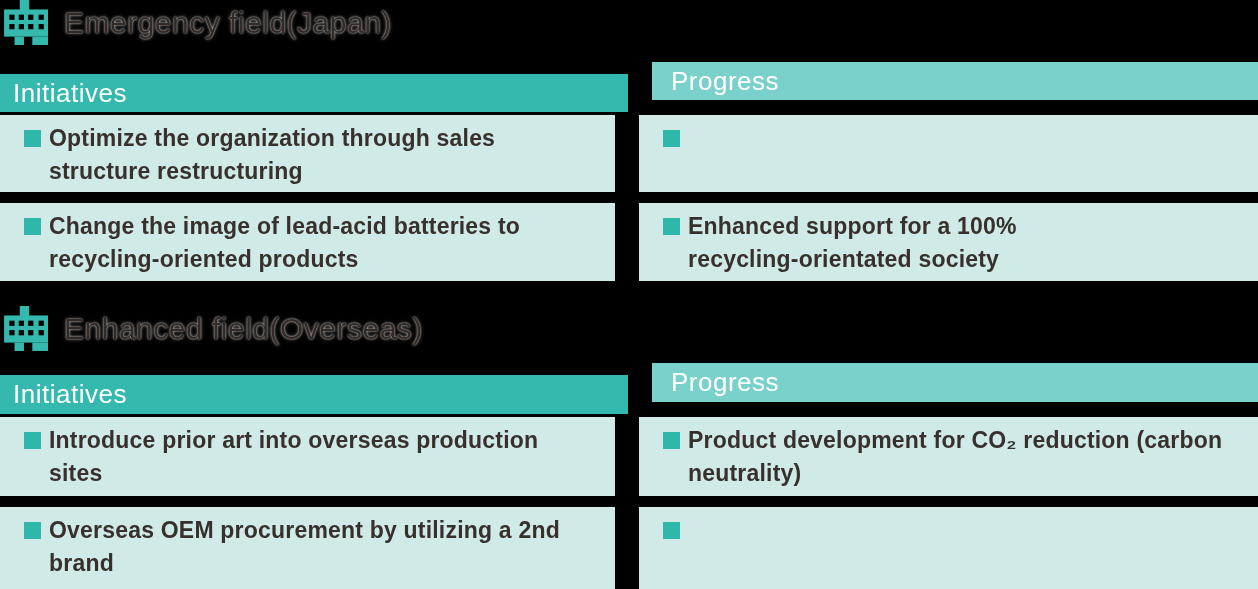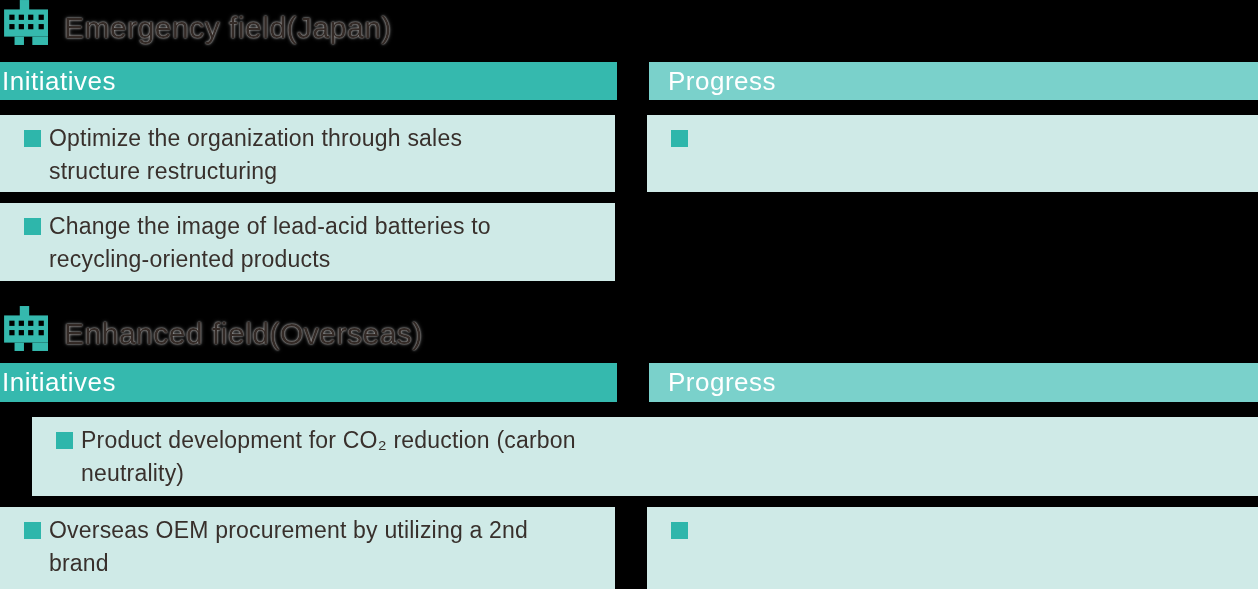--- a/index.html
+++ b/index.html
@@ -4,61 +4,62 @@
 <style>
   html, body { margin:0; padding:0; }
   body {
     width:1258px; height:589px;
     background: var(--background, #000);
     font-family: "Liberation Sans", "DejaVu Sans", sans-serif;
     overflow: hidden;
   }
   .canvas { position:relative; width:1258px; height:589px; overflow:hidden; }
 
-  .title-row { display:flex; align-items:flex-end; height:45px; }
+  .title-row { display:flex; align-items:center; height:45px; }
   .title-row .bicon { width:46px; height:45px; margin-left:2px; flex:none; }
   .stitle {
     margin-left:16px;
     font-size:30px;
     letter-spacing:0.5px;
     color: var(--title-text, #332a26);
     text-shadow: 0 0 2px rgba(255,255,255,.85), 0 0 4px rgba(255,255,255,.35);
     white-space:nowrap;
   }
   .title-row.s2 { margin-top:25px; }
 
   .row { display:flex; }
   .cell-l { width:615px; flex:none; }
-  .cell-r { flex:1; margin-left:32px; }
+  .cell-r { flex:1; margin-left:24px; }
 
   .bars { margin-top:17px; height:38px; }
   .bars.s2 { margin-top:12px; height:39px; }
   .bar {
     height:100%;
     color: var(--header-text, #fff);
     font-size:26px;
     letter-spacing:0.5px;
     display:flex; align-items:center;
     white-space:nowrap;
   }
-  .bar.strong { background: var(--accent-teal, #35b9ae); padding-left:2px; }
+  .bar.strong { background: var(--accent-teal, #35b9ae); padding-left:13px;margin-top:12px; }
   .bar.light  { background: var(--accent-teal-light, #7ad1cb); padding-left:19px; }
 
   .irow1 { margin-top:15px; height:77px; }
   .irow2 { margin-top:11px; height:78px;align-items:flex-end; }
   .irow3 { margin-top:15px; height:79px; }
   .irow4 { margin-top:11px; height:92px; }
 
   .card {
     background: var(--panel-teal, #cfeae7);
     height:100%;
     display:flex;
     align-items:flex-start;
     box-sizing:border-box;
     padding:7px 14px 0 24px;
+    font-weight:bold;
   }
   .bullet {
     flex:none;
     width:17px; height:17px;
     margin-top:8px; margin-right:8px;
     background: var(--bullet-teal, #2eb6ab);
   }
   .itext {
     color: var(--body-text, #38302c);
     font-size:23px;
@@ -109,20 +110,25 @@
       <span class="bullet"></span>
     </div>
   </div>
 
   <div class="row irow2">
     <div class="cell-l card">
       <span class="bullet"></span>
       <div class="itext">Change the image of lead-acid batteries to
 recycling-oriented products</div>
     </div>
+    <div class="cell-r card">
+      <span class="bullet"></span>
+      <div class="itext">Enhanced support for a 100%
+recycling-orientated society</div>
+    </div>
   </div>
 
   <div class="title-row s2">
     <svg class="bicon" viewBox="0 0 44 43" aria-hidden="true">
       <g fill="var(--accent-teal, #35b9ae)">
         <rect x="17" y="0" width="9" height="10"></rect>
         <rect x="2" y="9" width="42" height="26"></rect>
         <rect x="12" y="35" width="9" height="8"></rect>
         <rect x="29" y="35" width="15" height="8"></rect>
       </g>
@@ -139,20 +145,25 @@
     </svg>
     <span class="stitle">Enhanced field(Overseas)</span>
   </div>
 
   <div class="row bars s2">
     <div class="bar strong cell-l">Initiatives</div>
     <div class="bar light cell-r">Progress</div>
   </div>
 
   <div class="row irow3">
+    <div class="cell-l card">
+      <span class="bullet"></span>
+      <div class="itext">Introduce prior art into overseas production
+sites</div>
+    </div>
     <div class="cell-r card">
       <span class="bullet"></span>
       <div class="itext">Product development for CO₂ reduction (carbon
 neutrality)</div>
     </div>
   </div>
 
   <div class="row irow4">
     <div class="cell-l card">
       <span class="bullet"></span>

